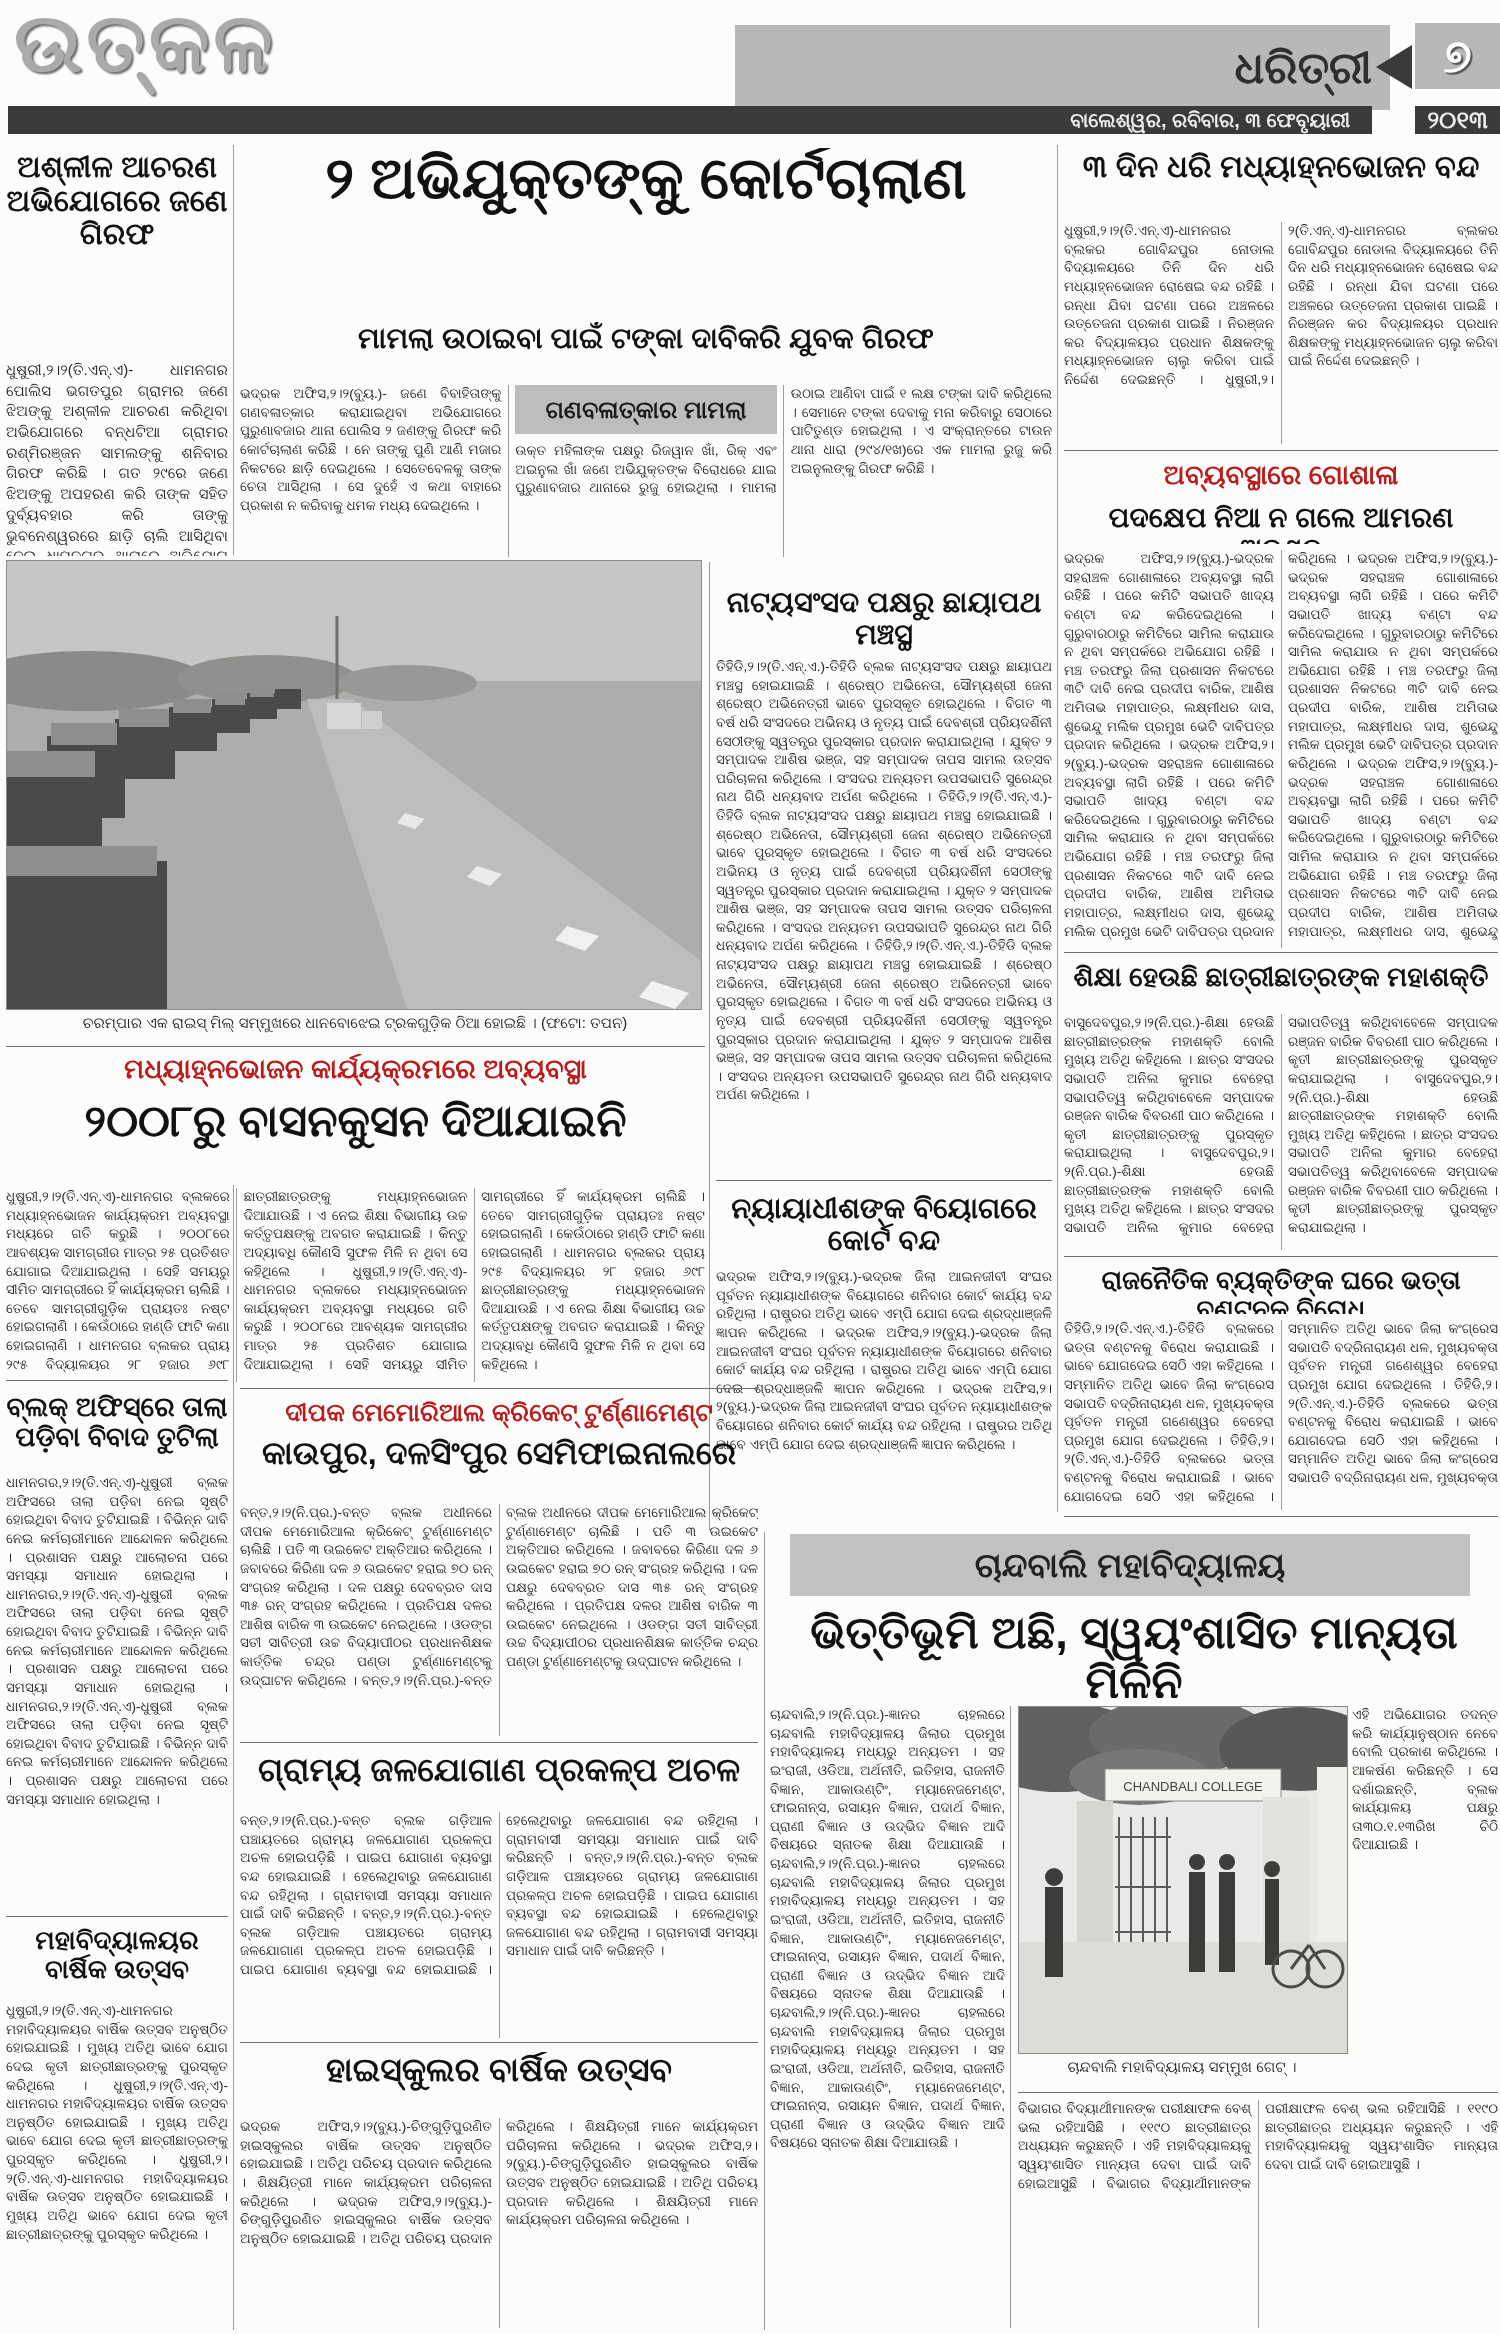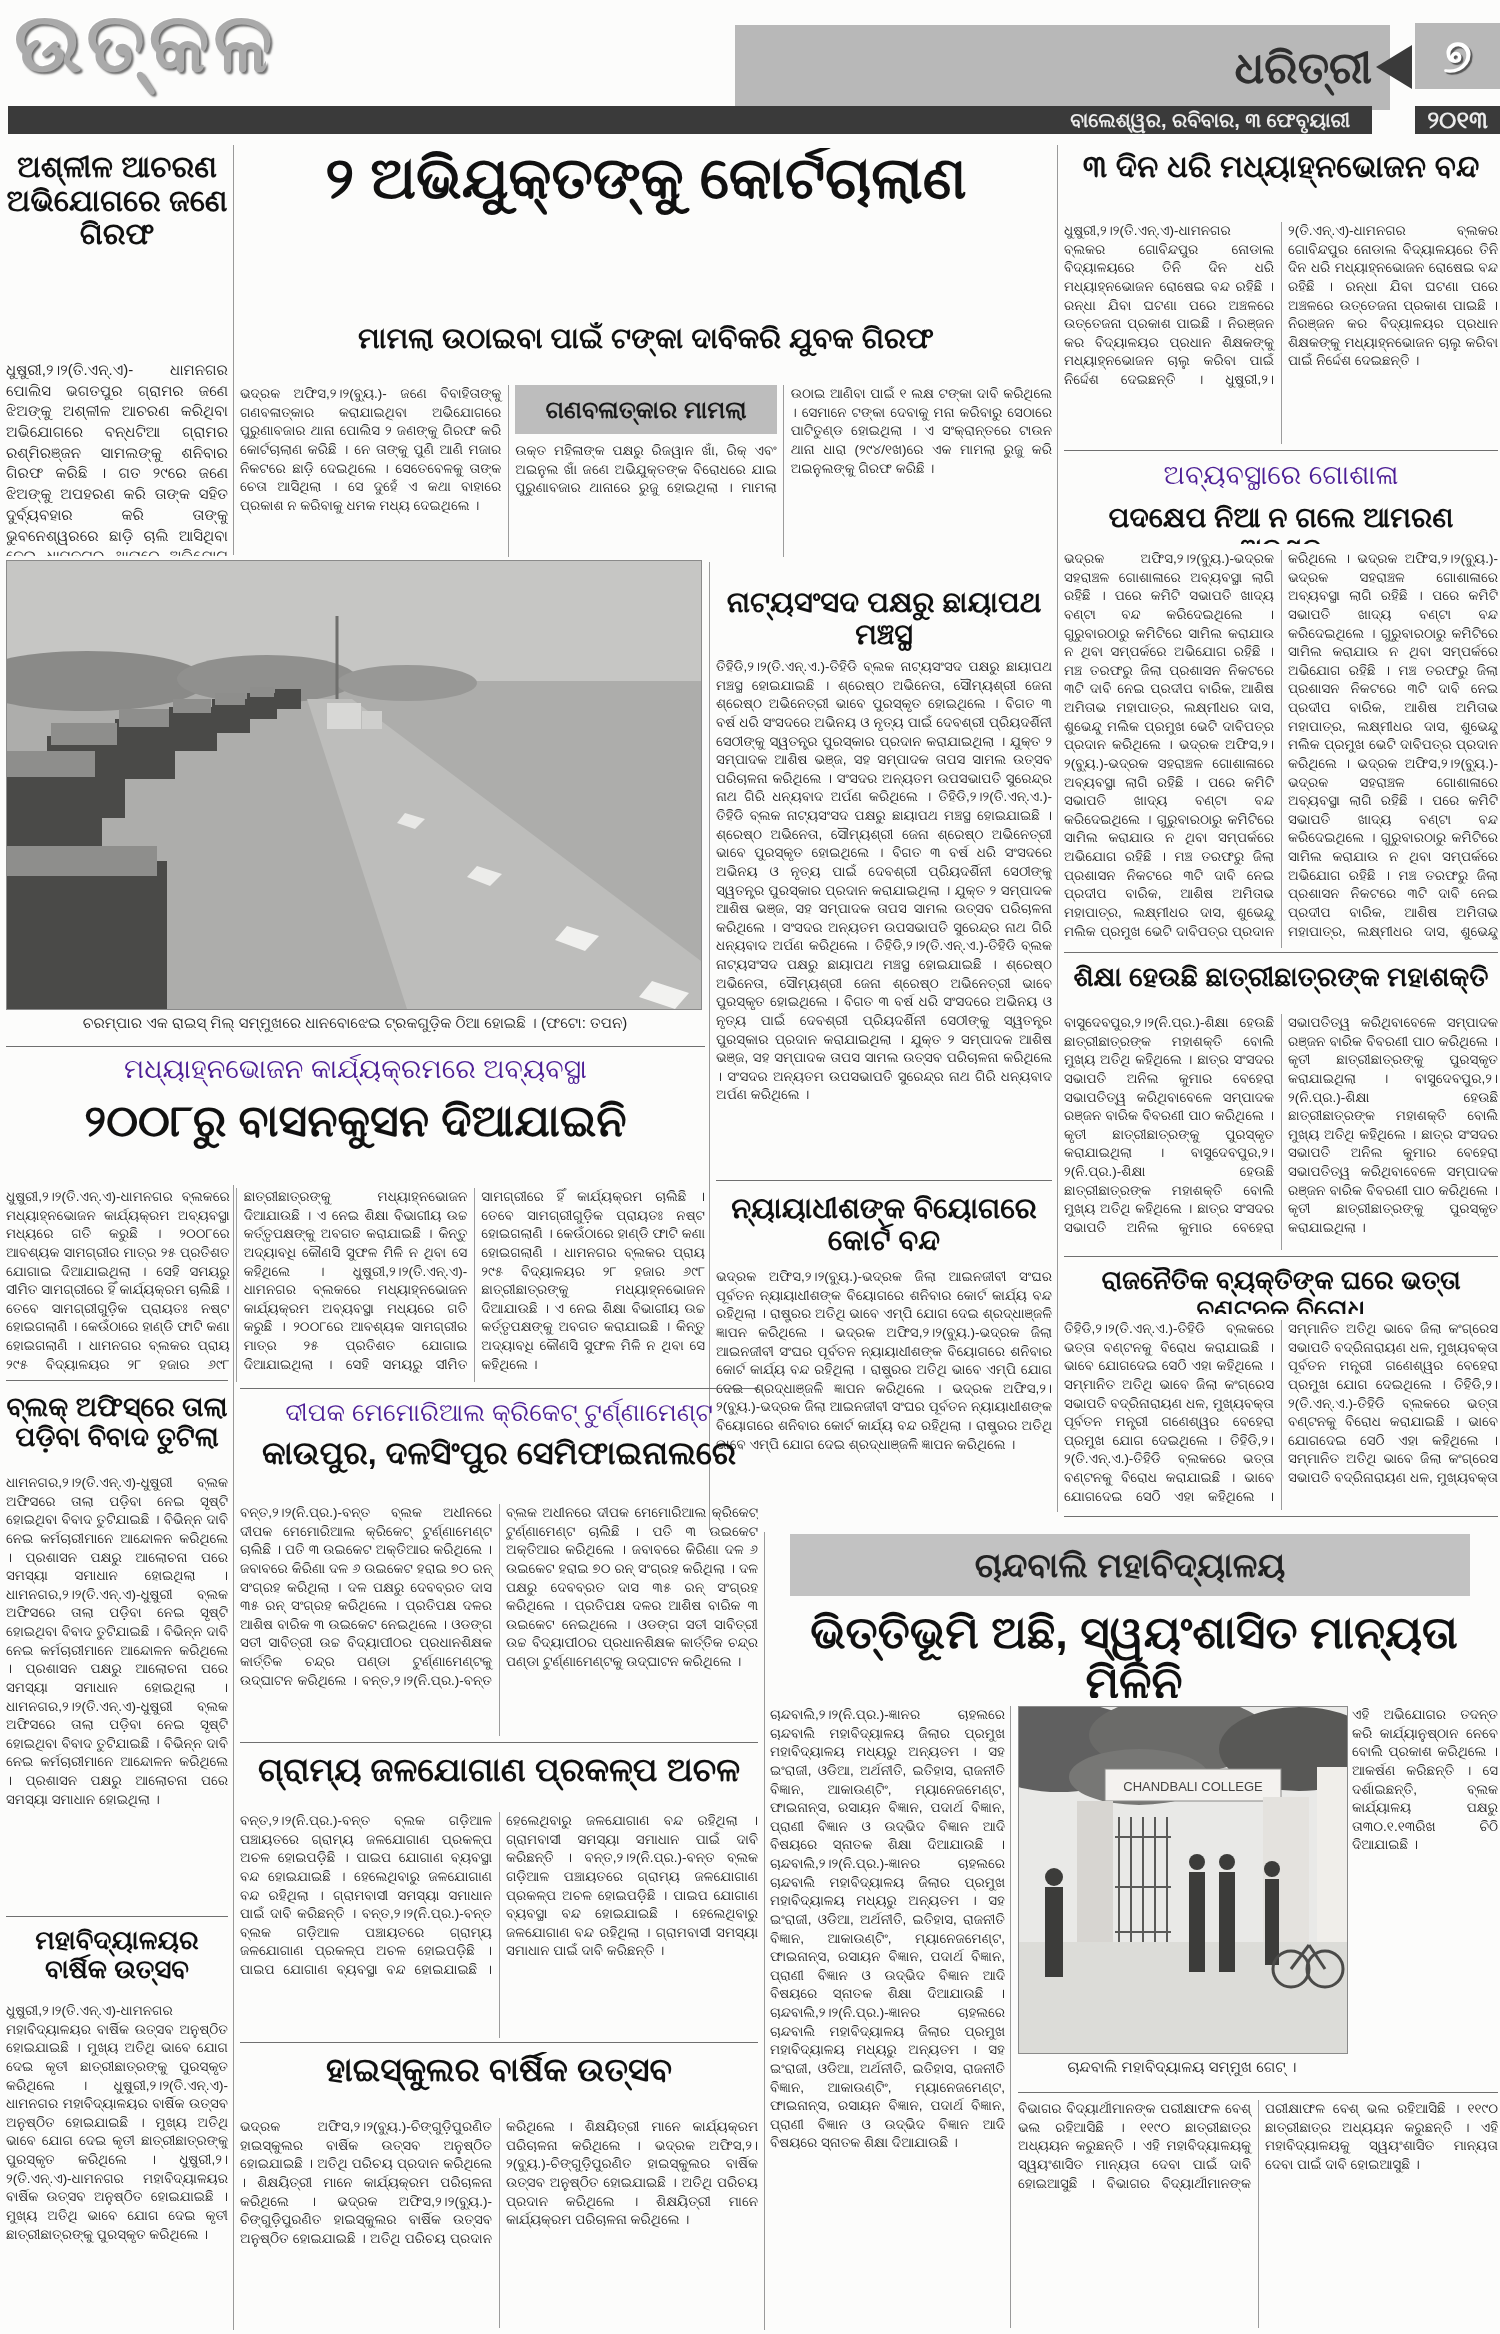--- a/index.html
+++ b/index.html
@@ -10,21 +10,21 @@
             text-shadow:2px 2px 2px #6e6e6e,-1px -1px 1px #fff;}
   .graybar{background:#b8b8b8;}
   .darkbar{background:#3a3a3a;color:#ececec;}
   .brand{font-size:44px;font-weight:bold;color:#2e2e2e;text-align:right;padding-right:18px;}
   .pagenum{font-size:46px;font-weight:bold;color:#fff;text-shadow:2px 2px 1px #555;text-align:center;}
   .datebar{font-size:20px;font-weight:bold;text-align:right;padding-right:22px;}
   .yearbox{font-size:24px;font-weight:bold;text-align:center;}
   .arrow-left{width:0;height:0;border-top:22px solid transparent;border-bottom:22px solid transparent;
               border-right:36px solid #3a3a3a;}
   .head{font-weight:bold;color:#111;text-align:center;line-height:1.12;overflow:hidden;}
-  .kicker{font-weight:normal;color:#4c1d95;text-align:center;overflow:hidden;}
+  .kicker{font-weight:bold;color:#b91c1c;text-align:center;overflow:hidden;}
   .kickerbox{background:#c2c2c2;font-weight:bold;color:#222;text-align:center;overflow:hidden;}
   .bodytxt{font-size:13.5px;line-height:1.38;text-align:justify;color:#222;overflow:hidden;}
   .cols2{column-count:2;column-gap:14px;column-rule:1px solid #9c9c9c;}
   .cols3{column-count:3;column-gap:14px;column-rule:1px solid #9c9c9c;}
   .caption{font-size:15px;color:#222;text-align:center;overflow:hidden;}
   .vrule{width:1px;background:#9a9a9a;}
   .hrule{height:1px;background:#6f6f6f;}
   .inset{background:#bdbdbd;font-weight:bold;font-size:24px;color:#1a1a1a;text-align:center;
          padding:8px 12px;margin:8px 0;overflow:hidden;}
   .photo{border:1px solid #8a8a8a;background:#cfcfcd;overflow:hidden;}

